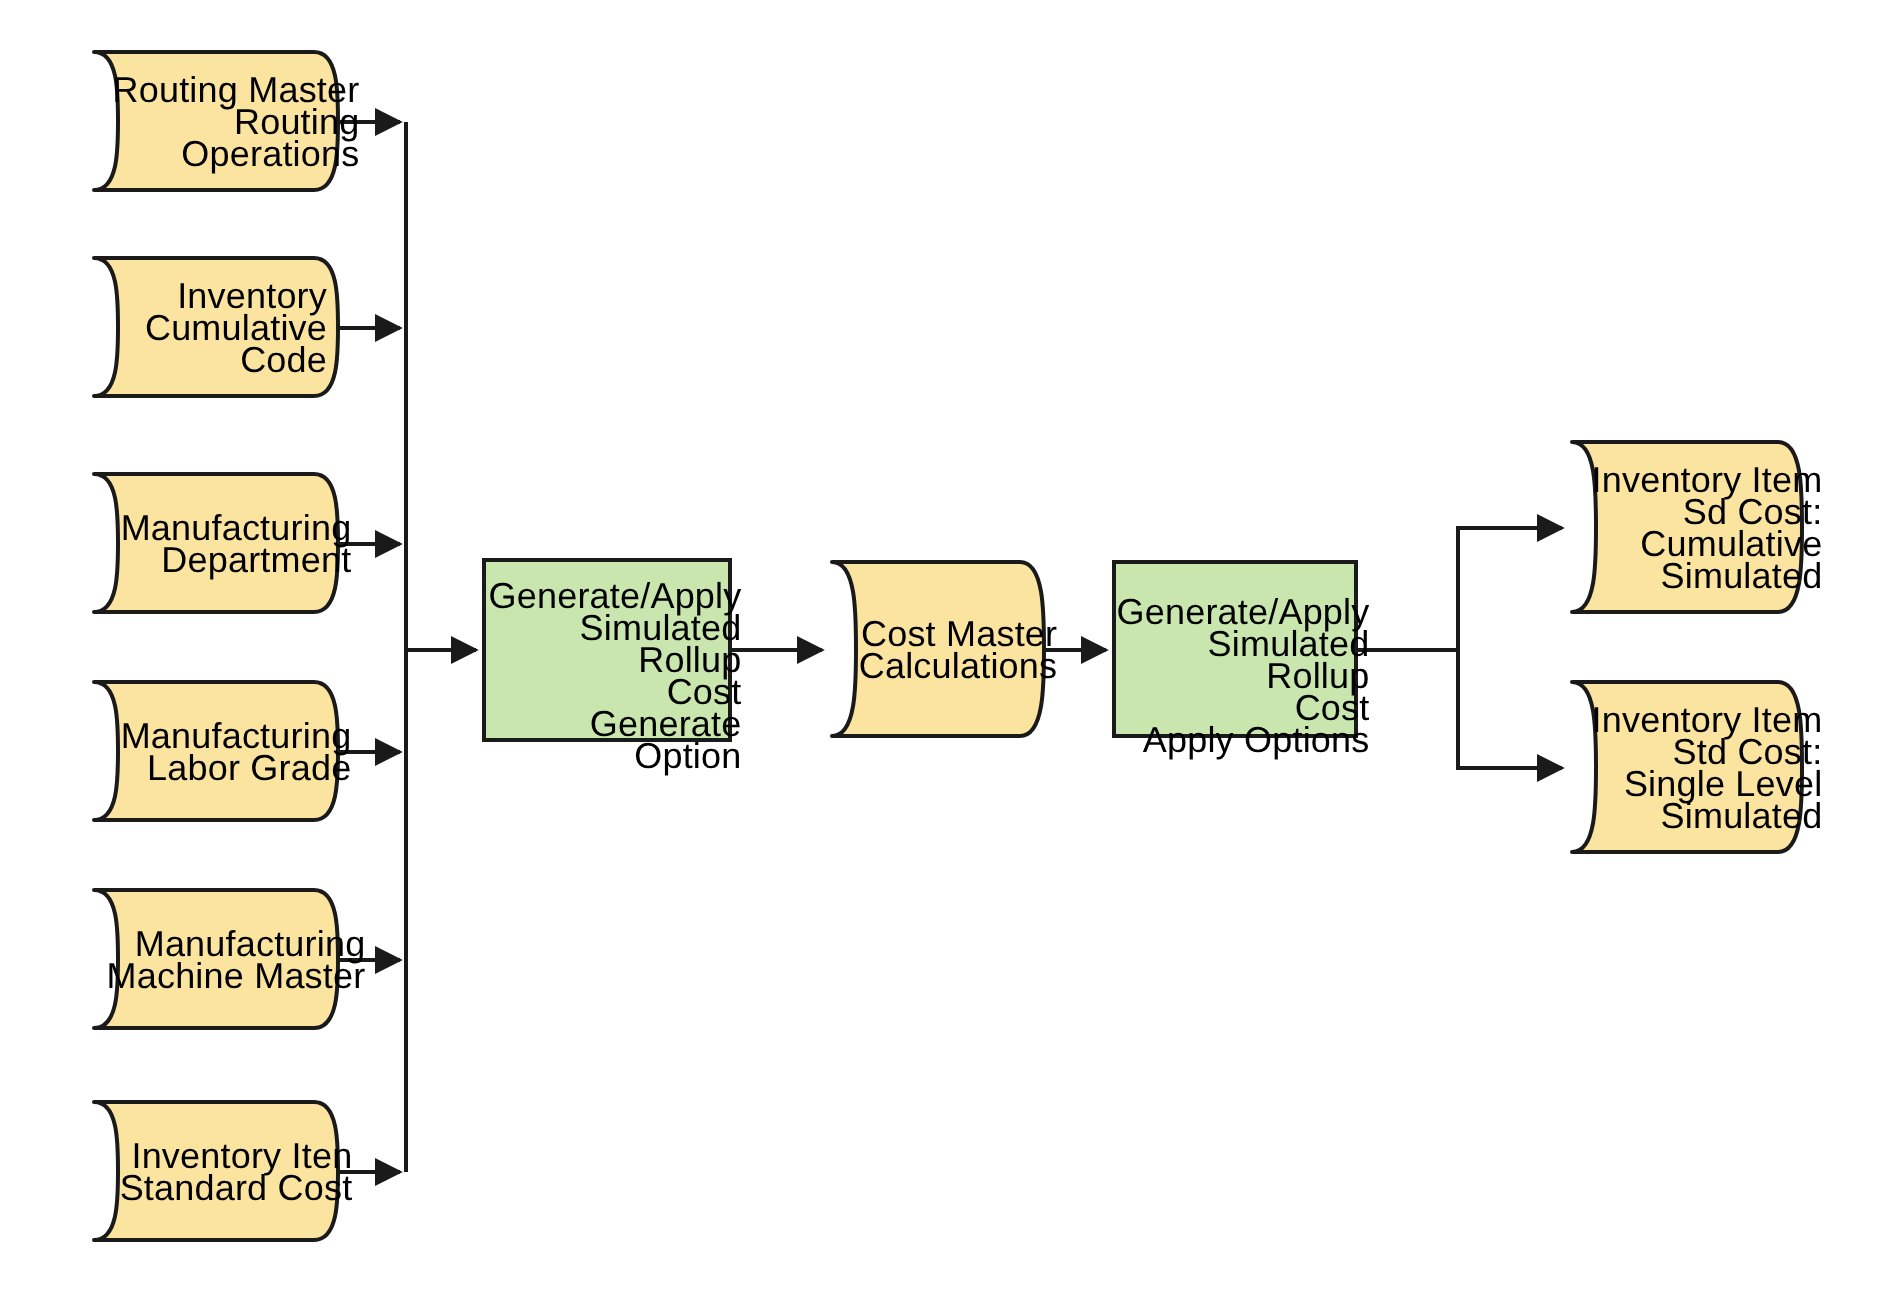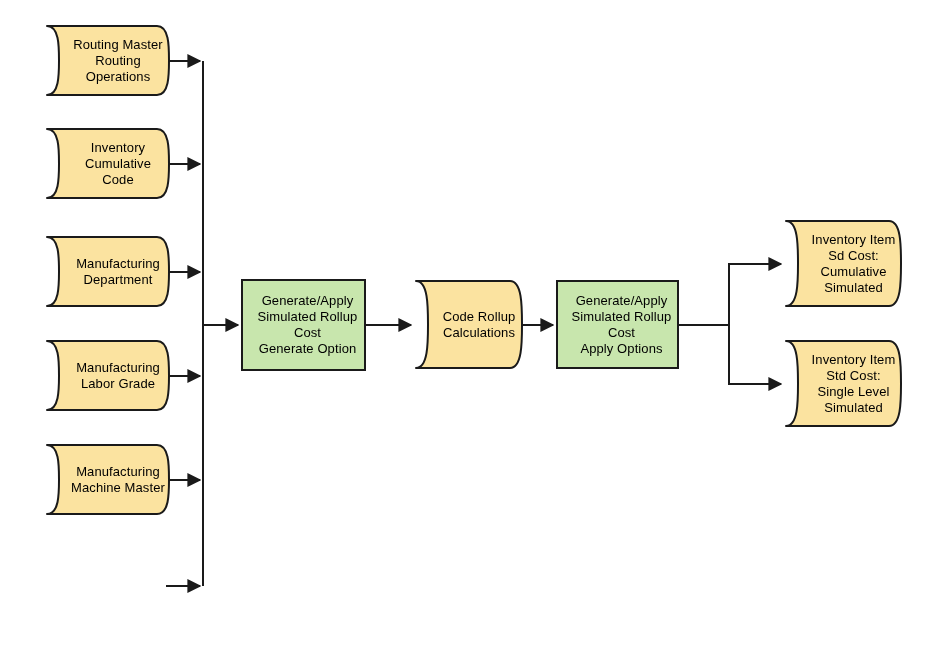--- a/index.html
+++ b/index.html
@@ -32,41 +32,41 @@
   .node-label {
     position: absolute;
     left: 0;
     top: 0;
     width: 100%;
     height: 100%;
     display: flex;
     flex-direction: column;
     align-items: center;
     justify-content: center;
-    text-align: center;
-    font-size: 13px;
+    text-align: right;
+    font-size: 18px;
     line-height: 16px;
     color: #000000;
     white-space: pre-line;
     pointer-events: none;
     letter-spacing: 0.1px;
   }
   .cyl-svg {
     position: absolute;
     left: 0;
     top: 0;
     width: 100%;
     height: 100%;
   }
   .proc {
     border: 2px solid #1a1a1a;
     background: #c8e6ad;
   }
   .proc .node-label {
-    padding: 0 4px;
+    padding: 13px 4px;
   }
   .cyl .node-label {
     padding-left: 8px;
     padding-right: 10px;
   }
 </style>
 </head>
 <body>
 
 <div id="canvas">
@@ -134,33 +134,40 @@
   </div>
 
   <div class="node cyl" style="left:45px; top:443px; width:130px; height:73px;">
     <svg class="cyl-svg" viewBox="0 0 130 73" preserveAspectRatio="none" xmlns="http://www.w3.org/2000/svg">
       <path d="M 2 2 L 112 2 C 124 2 124 22 124 36.5 C 124 51 124 71 112 71 L 2 71 C 14 71 14 51 14 36.5 C 14 22 14 2 2 2 Z" fill="#fbe3a0" stroke="#1a1a1a" stroke-width="2" stroke-linejoin="round"></path>
     </svg>
     <div class="node-label">Manufacturing
 Machine Master</div>
   </div>
 
+  <div class="node cyl" style="left:45px; top:549px; width:130px; height:73px;">
+    <svg class="cyl-svg" viewBox="0 0 130 73" preserveAspectRatio="none" xmlns="http://www.w3.org/2000/svg">
+      <path d="M 2 2 L 112 2 C 124 2 124 22 124 36.5 C 124 51 124 71 112 71 L 2 71 C 14 71 14 51 14 36.5 C 14 22 14 2 2 2 Z" fill="#fbe3a0" stroke="#1a1a1a" stroke-width="2" stroke-linejoin="round"></path>
+    </svg>
+    <div class="node-label">Inventory Iten
+Standard Cost</div>
+  </div>
 
   <div class="node proc" style="left:241px; top:279px; width:125px; height:92px;">
     <div class="node-label">Generate/Apply
 Simulated Rollup
 Cost
 Generate Option</div>
   </div>
 
   <div class="node cyl" style="left:414px; top:279px; width:114px; height:91px;">
     <svg class="cyl-svg" viewBox="0 0 114 91" preserveAspectRatio="none" xmlns="http://www.w3.org/2000/svg">
       <path d="M 2 2 L 96 2 C 108 2 108 27 108 45.5 C 108 64 108 89 96 89 L 2 89 C 14 89 14 64 14 45.5 C 14 27 14 2 2 2 Z" fill="#fbe3a0" stroke="#1a1a1a" stroke-width="2" stroke-linejoin="round"></path>
     </svg>
-    <div class="node-label">Code Rollup
+    <div class="node-label">Cost Master
 Calculations</div>
   </div>
 
   <div class="node proc" style="left:556px; top:280px; width:123px; height:89px;">
     <div class="node-label">Generate/Apply
 Simulated Rollup
 Cost
 Apply Options</div>
   </div>
 

